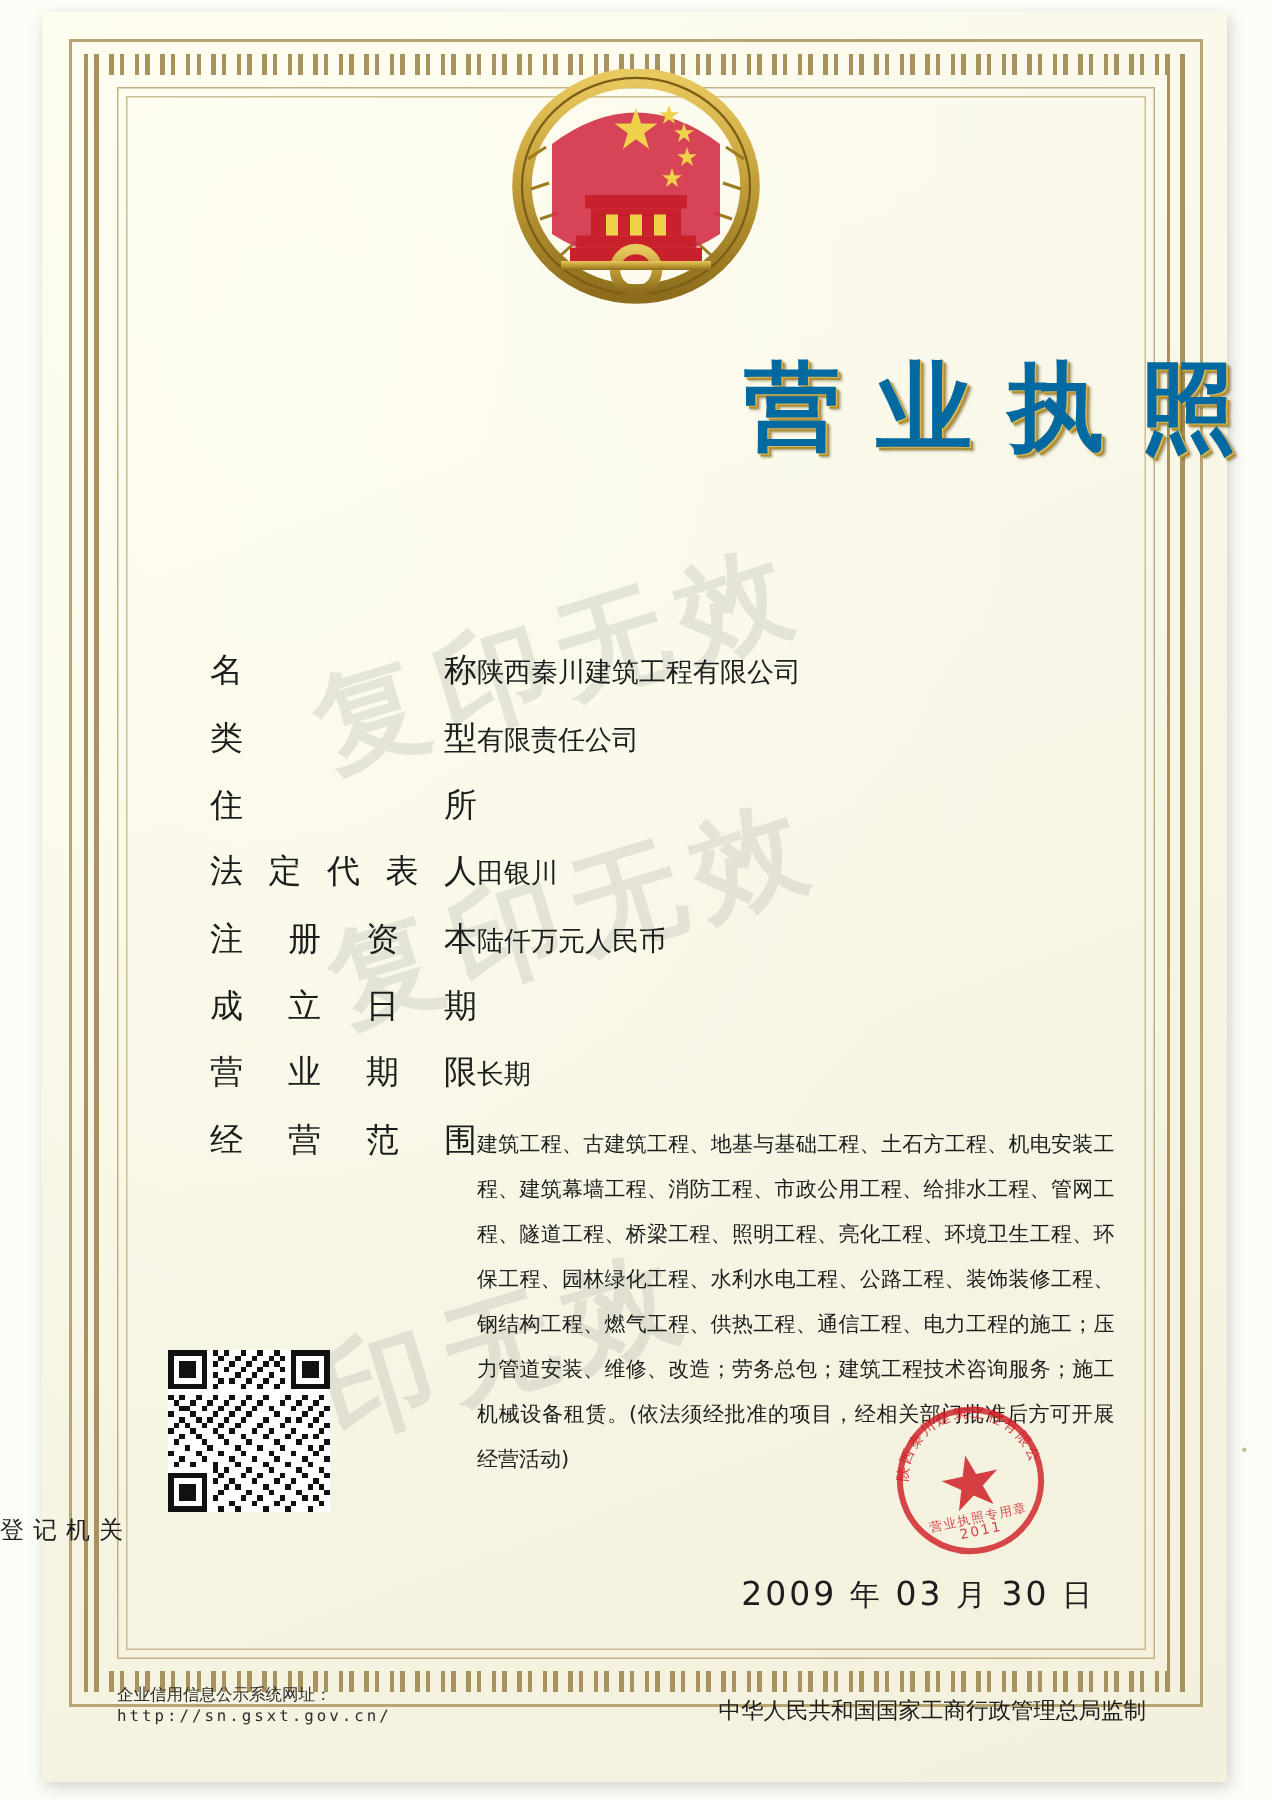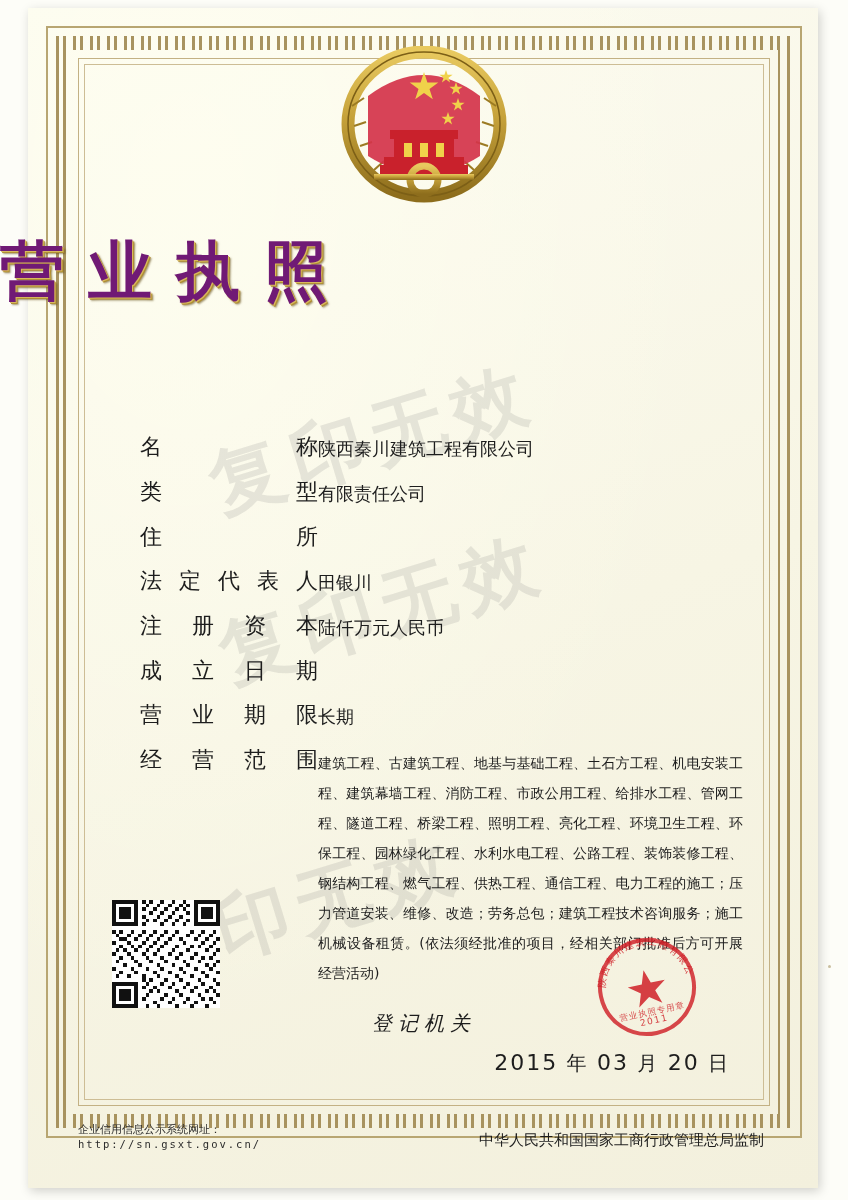--- a/index.html
+++ b/index.html
@@ -58,25 +58,25 @@
   }
   
   .emblem{
     position:absolute; left:50%; top:46px; transform:translateX(-50%);
     width:180px;height:175px;
     z-index:6;
   }
   
   .title{
     position:absolute; left:0; right:0; top:228px;
-    text-align:left;
+    text-align:right;
     font-family:"DejaVu Sans", sans-serif;
     font-size:64px; letter-spacing:24px;
     font-weight:bold;
-    color:#701a75;
+    color:#0369a1;
     text-shadow:
        1px 1px 0 #d8b95e,
        2px 2px 0 #b08f33,
        3px 3px 2px rgba(90,65,10,.55);
     z-index:6;
   }
   .credit-code{
     position:absolute; right:118px; top:355px;
     font-family:"DejaVu Sans", sans-serif;
     font-size:15px; color:#2a2a2a; letter-spacing:.5px;
@@ -128,25 +128,24 @@
     background:#fff;
   }
   
   .seal{
     position:absolute; left:592px; top:932px;
     width:110px; height:110px; z-index:7;
     transform:rotate(-12deg);
   }
   .registrar{
     position:absolute; left:0; right:0; top:1010px;
-    text-align:center;
-    font-family:"DejaVu Sans", sans-serif;
-    font-size:20px; letter-spacing:6px; color:#1d1d1d;
-    z-index:6;
-    font-style:italic;
+    text-align:left;
+    font-family:"DejaVu Sans", sans-serif;
+    font-size:16px; letter-spacing:6px; color:#1d1d1d;
+    z-index:6;
   }
   .issue-date{
     position:absolute; right:118px; top:1050px;
     font-family:"DejaVu Sans", sans-serif;
     font-size:20px; color:#1d1d1d; letter-spacing:2px;
     z-index:6;
   }
   .issue-date .num{font-size:22px;}
   .footer-left{
     position:absolute; left:78px; bottom:48px;
@@ -526,25 +525,25 @@
         <textPath href="#sealArcTop" startOffset="6%">陕西秦川建筑工程有限公司</textPath>
       </text>
       <text x="55" y="92" text-anchor="middle" font-family="DejaVu Sans, sans-serif" font-size="9" fill="#cf2027" opacity=".85" letter-spacing="1.4">2011</text>
       <text x="55" y="83" text-anchor="middle" font-family="DejaVu Sans, sans-serif" font-size="8.5" fill="#cf2027" opacity=".8" letter-spacing="1">营业执照专用章</text>
     </svg>
   </div>
 
   <div class="registrar">登记机关</div>
 
   <div class="issue-date">
-    <span class="num">2015</span>
+    <span class="num">2009</span>
     <span>年</span>
     <span class="num">03</span>
     <span>月</span>
-    <span class="num">20</span>
+    <span class="num">30</span>
     <span>日</span>
   </div>
 
   <div class="footer-left">
     <span>企业信用信息公示系统网址：</span>
     <span class="url">http://sn.gsxt.gov.cn/</span>
   </div>
 
   <div class="footer-right">中华人民共和国国家工商行政管理总局监制</div>
 

